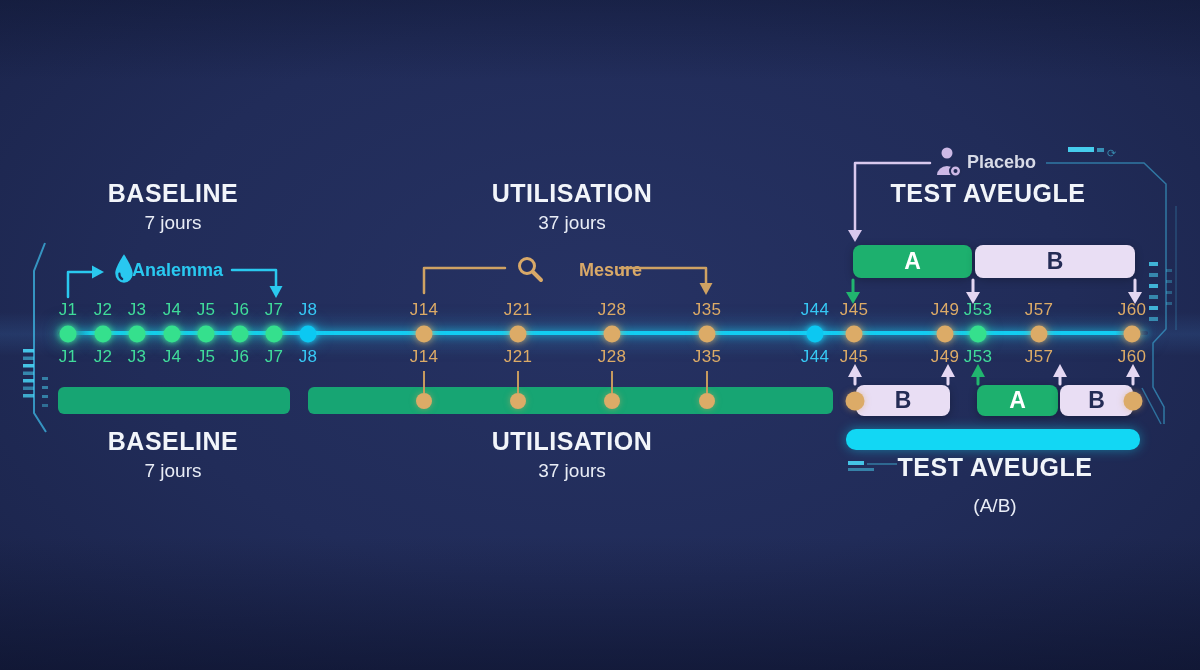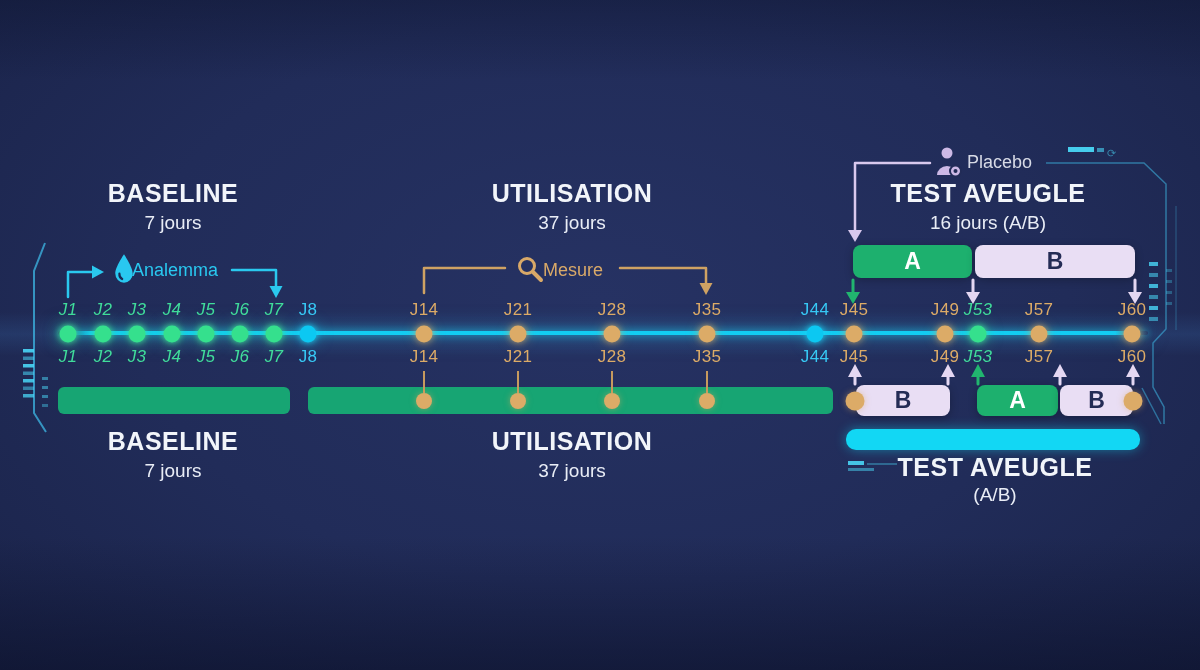--- a/index.html
+++ b/index.html
@@ -12,36 +12,36 @@
   }
   .band{position:absolute;left:0;top:312px;width:1200px;height:44px;
     background:linear-gradient(180deg, rgba(70,160,240,0) 0%, rgba(80,170,250,.12) 50%, rgba(70,160,240,0) 100%);}
   .tline{position:absolute;left:58px;top:331px;width:1090px;height:4px;border-radius:2px;
     background:linear-gradient(90deg, rgba(18,205,242,0) 0%, #12cdf2 3%, #12cdf2 97%, rgba(18,205,242,0) 100%);
     box-shadow:0 0 8px rgba(24,205,240,.9), 0 0 22px rgba(24,205,240,.5);}
   .phead,.pfoot{position:absolute;text-align:center;color:#f2f5fa;}
   .ptitle{font-size:25px;font-weight:bold;letter-spacing:.5px;}
   .psub{font-size:19px;margin-top:4px;color:#e9edf6;}
   .dlabel{position:absolute;transform:translateX(-50%);font-size:17px;font-weight:500;letter-spacing:.3px;white-space:nowrap;z-index:3;}
-  .c-green{color:#40dd9b;font-style:italic;}.c-cyan{color:#37c9f5;}.c-tan{color:#dcab67;}
+  .c-green{color:#40dd9b;}.c-cyan{color:#37c9f5;}.c-tan{color:#dcab67;}
   .dot{position:absolute;width:17px;height:17px;border-radius:50%;transform:translate(-50%,-50%);z-index:3;}
   .dot-green{background:#35e08d;box-shadow:0 0 6px rgba(64,229,150,.95),0 0 16px rgba(64,229,150,.55);}
   .dot-cyan{background:#0cc8f2;box-shadow:0 0 6px rgba(30,210,245,.95),0 0 16px rgba(30,210,245,.55);}
   .dot-tan{background:#dcab67;box-shadow:0 0 6px rgba(220,170,100,.7),0 0 14px rgba(220,170,100,.4);}
   .bartick{position:absolute;width:2px;height:22px;background:#c69a5e;transform:translateX(-50%);z-index:2;}
   .bardot{position:absolute;width:16px;height:16px;border-radius:50%;background:#dcab67;
     transform:translate(-50%,-50%);z-index:3;box-shadow:0 0 6px rgba(220,170,100,.5);}
   .endpoint{width:19px;height:19px;}
   .gbar{position:absolute;background:#17a573;border-radius:6px;height:27px;top:387px;z-index:1;}
   .seg{position:absolute;border-radius:8px;display:flex;align-items:center;justify-content:center;
     font-weight:bold;font-size:23px;z-index:2;box-shadow:0 2px 8px rgba(0,0,0,.25);}
   .seg-green{background:#1db06e;color:#ffffff;}
   .seg-lav{background:#e9def4;color:#242c55;}
   .cyanbar{position:absolute;background:#12d7f4;border-radius:10px;box-shadow:0 0 12px rgba(18,215,244,.45);z-index:1;}
-  .anno{position:absolute;font-size:18px;font-weight:400;white-space:nowrap;z-index:3;}
+  .anno{position:absolute;font-size:18px;font-weight:700;white-space:nowrap;z-index:3;}
   .anno-cyan{color:#29c8f0;}
   .anno-tan{color:#d9a968;}
   .anno-lav{color:#d7dae6;}
   .icon{position:absolute;z-index:3;}
   svg.overlay{position:absolute;left:0;top:0;z-index:4;pointer-events:none;}
 </style>
 </head>
 <body>
 
 <div class="stage">
@@ -52,40 +52,39 @@
   <div class="phead" style="left:23px;top:179px;width:300px;">
     <div class="ptitle">BASELINE</div>
     <div class="psub">7 jours</div>
   </div>
   <div class="phead" style="left:422px;top:179px;width:300px;">
     <div class="ptitle">UTILISATION</div>
     <div class="psub">37 jours</div>
   </div>
   <div class="phead" style="left:818px;top:179px;width:340px;">
     <div class="ptitle">TEST AVEUGLE</div>
-    <div class="psub">16 jours (A/B)</div>
   </div>
 
   <div class="icon" style="left:113px;top:253px;">
     <svg width="22" height="32" viewBox="0 0 24 34">
       <path d="M12 1 C12 1 2.5 15 2.5 22 a9.5 10 0 0 0 19 0 C21.5 15 12 1 12 1 Z" fill="#29c8f0"></path>
       <path d="M7 22 a5 6 0 0 0 3 6" stroke="#1a2a55" stroke-width="2.4" fill="none" stroke-linecap="round"></path>
     </svg>
   </div>
   <div class="anno anno-cyan" style="left:132px;top:260px;">
     <span>Analemma</span>
   </div>
 
   <div class="icon" style="left:516px;top:255px;">
     <svg width="29" height="29" viewBox="0 0 29 29">
       <circle cx="11" cy="11" r="7.5" stroke="#d9a968" stroke-width="3" fill="none"></circle>
       <line x1="17" y1="17" x2="25" y2="25" stroke="#d9a968" stroke-width="4" stroke-linecap="round"></line>
     </svg>
   </div>
-  <div class="anno anno-tan" style="left:543px;top:260px;text-align:center;">
+  <div class="anno anno-tan" style="left:579px;top:260px;text-align:center;">
     <span>Mesure</span>
   </div>
 
   <div class="icon" style="left:936px;top:146px;">
     <svg width="28" height="33" viewBox="0 0 28 33">
       <circle cx="11" cy="7" r="5.5" fill="#cdb9e6"></circle>
       <path d="M1 29 a10 9 0 0 1 20 0 Z" fill="#cdb9e6"></path>
       <circle cx="19.5" cy="25" r="5.5" fill="#cdb9e6" stroke="#222c57" stroke-width="2"></circle>
       <circle cx="19.5" cy="25" r="2" fill="#222c57"></circle>
     </svg>
@@ -185,21 +184,21 @@
   <div class="pfoot" style="left:23px;top:427px;width:300px;">
     <div class="ptitle">BASELINE</div>
     <div class="psub">7 jours</div>
   </div>
   <div class="pfoot" style="left:422px;top:427px;width:300px;">
     <div class="ptitle">UTILISATION</div>
     <div class="psub">37 jours</div>
   </div>
   <div class="pfoot" style="left:845px;top:453px;width:300px;">
     <div class="ptitle">TEST AVEUGLE</div>
-    <div class="psub" style="margin-top:2px;">(A/B)</div>
+    <div class="psub" style="margin-top:13px;">(A/B)</div>
   </div>
 
   <svg class="overlay" width="1200" height="670" viewBox="0 0 1200 670">
 
     <g stroke="#2ac9ef" stroke-width="2.5" fill="none" stroke-linecap="round" stroke-linejoin="round">
       <path d="M68 297 L68 272 L92 272"></path>
       <path d="M232 270 L276 270 L276 286"></path>
       <polygon points="92,265.5 92,278.5 104,272" fill="#2ac9ef" stroke="none"></polygon>
       <polygon points="269.5,286 282.5,286 276,298" fill="#2ac9ef" stroke="none"></polygon>
     </g>

